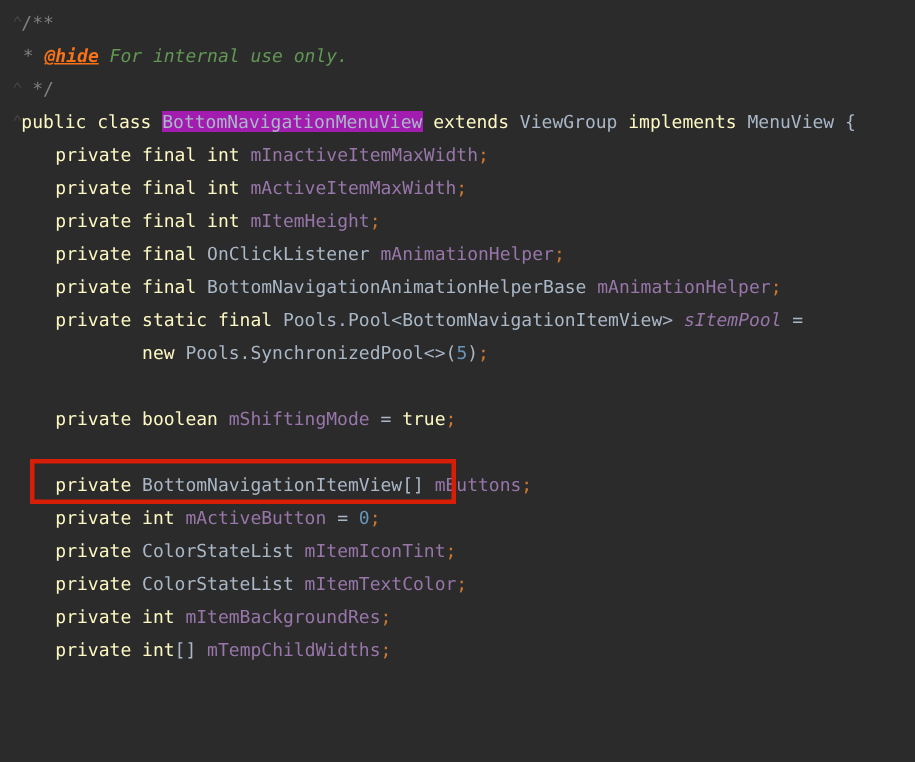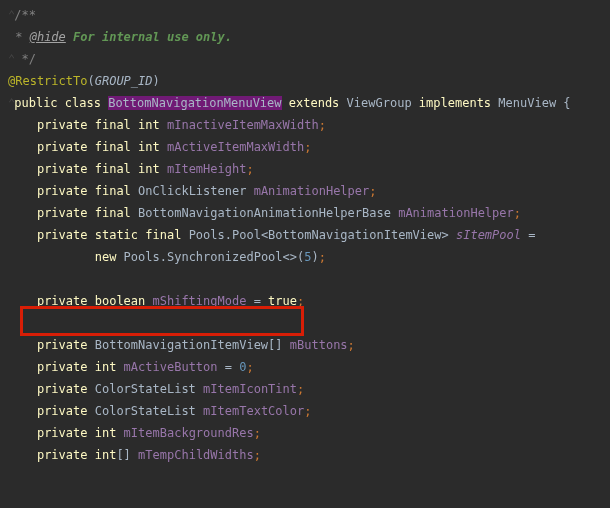--- a/index.html
+++ b/index.html
@@ -11,22 +11,22 @@
     line-height: 22px;
     width: 610px;
     height: 508px;
     overflow: hidden;
     padding: 4px 0 0 4px;
     position: relative;
   }
   .line { white-space: pre; padding-left: 4px; }
   .kw-orange { color: #fef9c3; }
   .kw-yellow { color: #bbb529; }
-  .kw-green  { color: #629755; font-style: italic; font-weight: bold; }
-  .kw-greenb { color: #a3a3a3; font-style: italic; font-weight: normal; text-decoration: underline; }
+  .kw-green  { color: #629755; font-style: italic; }
+  .kw-greenb { color: #f97316; font-style: italic; font-weight: bold; text-decoration: underline; }
   .kw-type   { color: #a9b7c6; text-align: right; }
   .kw-class  { color: #a9b7c6; }
   .kw-field  { color: #9876aa; }
   .kw-num    { color: #6897bb; }
   .kw-param  { color: #a9b7c6; font-style: italic; }
   .kw-gray   { color: #808080; }
   .kw-semi   { color: #cc7832; }
   .kw-white  { color: #a9b7c6; }
   .kw-static { color: #9876aa; font-style: italic; }
   .highlight {
@@ -37,22 +37,21 @@
   }
   .end-marker { color: #444; letter-spacing:-1px;}
 </style>
 </head>
 <body>
 
 <div>
 <div class="line"><span class="end-marker">⌃</span><span class="kw-gray">/**</span></div>
 <div class="line"><span class="kw-gray"> * </span><span class="kw-greenb">@hide</span><span class="kw-green"> For internal use only.</span></div>
 <div class="line"><span class="end-marker">⌃</span><span class="kw-gray"> */</span></div>
-<div class="line"><span class="kw-yellow">@RestrictTo</span><span class="kw-white">(</span><span class="kw-param">GROUP_ID</span><span class="kw-white">)</span></div>
-<div class="line"><span class="end-marker">⌃</span><span class="kw-orange">public class </span><span class="kw-class" style="background:#701a75;">BottomNavigationMenuView</span><span class="kw-orange"> extends </span><span class="kw-type">ViewGroup </span><span class="kw-orange">implements </span><span class="kw-type">MenuView {</span></div>
+<div class="line"><span class="end-marker">⌃</span><span class="kw-orange">public class </span><span class="kw-class" style="background:#a21caf;">BottomNavigationMenuView</span><span class="kw-orange"> extends </span><span class="kw-type">ViewGroup </span><span class="kw-orange">implements </span><span class="kw-type">MenuView {</span></div>
 
 <div class="line"><span>    </span><span class="kw-orange">private final int </span><span class="kw-field">mInactiveItemMaxWidth</span><span class="kw-semi">;</span></div>
 <div class="line"><span>    </span><span class="kw-orange">private final int </span><span class="kw-field">mActiveItemMaxWidth</span><span class="kw-semi">;</span></div>
 <div class="line"><span>    </span><span class="kw-orange">private final int </span><span class="kw-field">mItemHeight</span><span class="kw-semi">;</span></div>
 <div class="line"><span>    </span><span class="kw-orange">private final </span><span class="kw-type">OnClickListener </span><span class="kw-field">mAnimationHelper</span><span class="kw-semi">;</span></div>
 <div class="line"><span>    </span><span class="kw-orange">private final </span><span class="kw-type">BottomNavigationAnimationHelperBase </span><span class="kw-field">mAnimationHelper</span><span class="kw-semi">;</span></div>
 <div class="line"><span>    </span><span class="kw-orange">private static final </span><span class="kw-type">Pools.Pool</span><span class="kw-white">&lt;</span><span class="kw-type">BottomNavigationItemView</span><span class="kw-white">&gt;</span> <span class="kw-static">sItemPool</span><span class="kw-white"> =</span></div>
 <div class="line"><span>            </span><span class="kw-orange">new </span><span class="kw-type">Pools.SynchronizedPool</span><span class="kw-white">&lt;&gt;</span><span class="kw-white">(</span><span class="kw-num">5</span><span class="kw-white">)</span><span class="kw-semi">;</span></div>
 
 <div class="line">&nbsp;</div>

